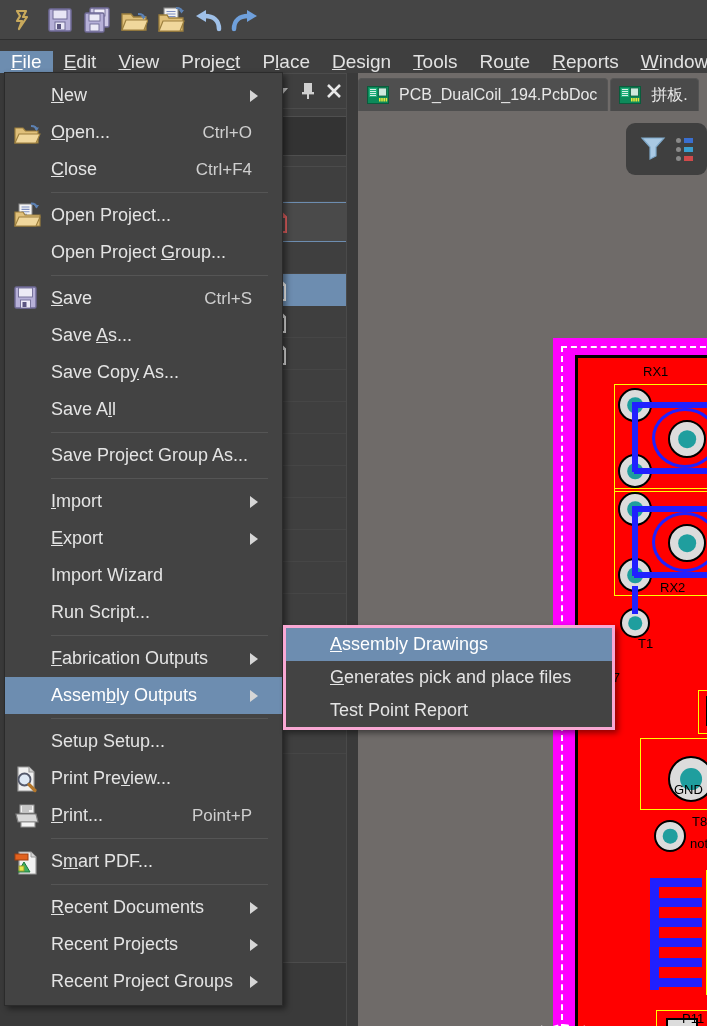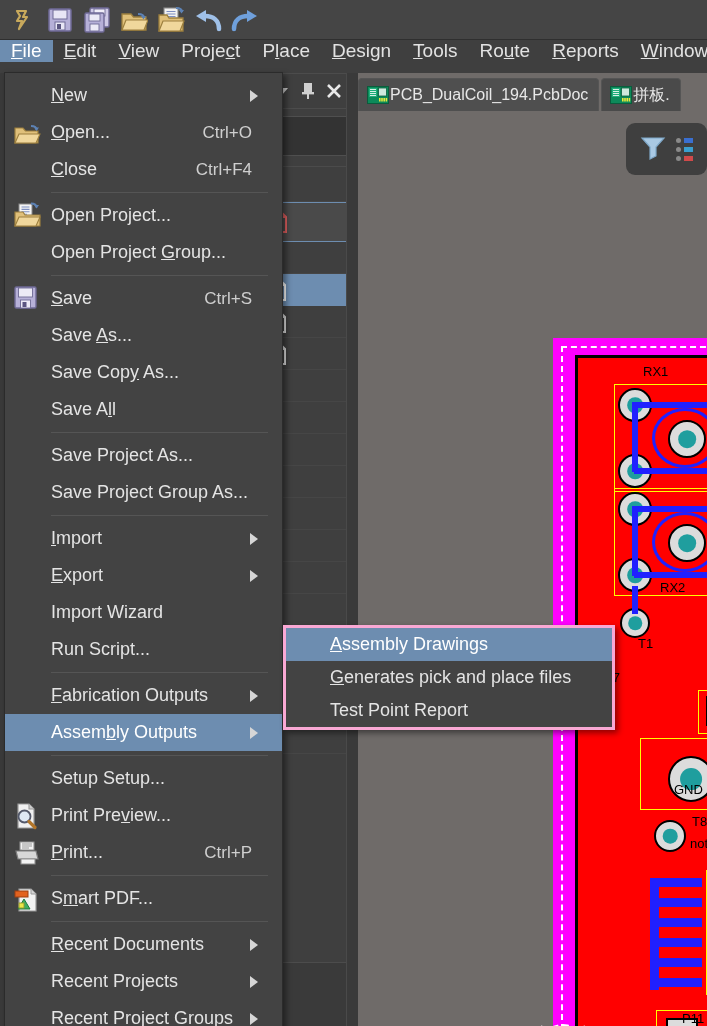--- a/index.html
+++ b/index.html
@@ -23,21 +23,21 @@
     width: 34px; height: 34px;
     display: flex; align-items: center; justify-content: center;
     border-radius: 2px;
   }
   .tb-btn svg { display: block; }
 
   
   .menubar {
     position: absolute; left: 0; top: 40px; width: 707px; height: 33px;
     background: #3f3f3f;
-    display: flex; align-items: flex-start;
+    display: flex; align-items: flex-end;
     font-size: 19px;
   }
   .menubar-item {
     display: flex; align-items: center;
     padding: 0 11px;
     color: #e2e2e2;
     white-space: nowrap;
   }
   .menubar-item.active { background: #6d8db0; color: #ffffff; }
   .menubar-item u { text-decoration: underline; }
@@ -85,21 +85,21 @@
   
   .editor {
     position: absolute; left: 358px; top: 73px; right: 0; bottom: 0;
     background: #6f6b69;
   }
   .tabstrip {
     position: absolute; left: 358px; top: 76px; width: 349px; height: 35px;
     display: flex; align-items: flex-end; gap: 2px;
   }
   .doctab {
-    height: 33px; display: flex; align-items: center; gap: 1px;
+    height: 33px; display: flex; align-items: center; gap: 10px;
     padding: 0 10px 0 8px;
     background: #4a4a4a;
     border: 1px solid #555; border-bottom: none;
     border-radius: 4px 4px 0 0;
     font-size: 16px; color: #e8e8e8; white-space: nowrap; text-align: right;
   }
   .doctab.active { background: #4f4f4f; }
   .pcb-ico { width: 22px; height: 18px; flex: none; }
 
   .canvas {
@@ -553,23 +553,20 @@
     </div>
     <div class="mi">
       <span class="lbl">Save Cop<u>y</u> As...</span>
     </div>
     <div class="mi">
       <span class="lbl">Save A<u>l</u>l</span>
     </div>
     <div class="msep"></div>
 
     <div class="mi">
-      <span class="lbl">Save Project As...</span>
-    </div>
-    <div class="mi">
       <span class="lbl">Save Project Group As...</span>
     </div>
     <div class="msep"></div>
 
     <div class="mi">
       <span class="lbl"><u>I</u>mport</span>
       <span class="arrow"></span>
     </div>
     <div class="mi">
       <span class="lbl"><u>E</u>xport</span>
@@ -615,21 +612,21 @@
         <svg width="28" height="28" viewBox="0 0 28 28">
           <path d="M7 3h14v8H7z" fill="#f2f2f2" stroke="#8f8f8f" stroke-width="1.1"></path>
           <g stroke="#9a9a9a" stroke-width="1">
               <path d="M9 5h10M9 7h10M9 9h7"></path>
             </g>
           <path d="M3 12h20l2 8H5z" fill="#d8d8d8" stroke="#7f7f7f" stroke-width="1.2"></path>
           <path d="M8 20h14v5H8z" fill="#f4f4f4" stroke="#8f8f8f" stroke-width="1.1"></path>
         </svg>
       </span>
       <span class="lbl"><u>P</u>rint...</span>
-      <span class="accel">Ctrl+P</span>
+      <span class="accel">Point+P</span>
     </div>
     <div class="msep"></div>
 
     <div class="mi">
       <span class="mico">
         <svg width="28" height="28" viewBox="0 0 28 28">
           <path d="M6 4h12l5 5v17H6z" fill="#f2f2f2" stroke="#9a9a9a" stroke-width="1.2"></path>
           <path d="M18 4v5h5" fill="#d4d4d4" stroke="#9a9a9a" stroke-width="1"></path>
           <rect x="2" y="6" width="13" height="6" fill="#e2621f" stroke="#9e3f10" stroke-width="1"></rect>
           <path d="M5 24l6-10 6 10z" fill="#3fae62" stroke="#1f7a3d" stroke-width="1"></path>

